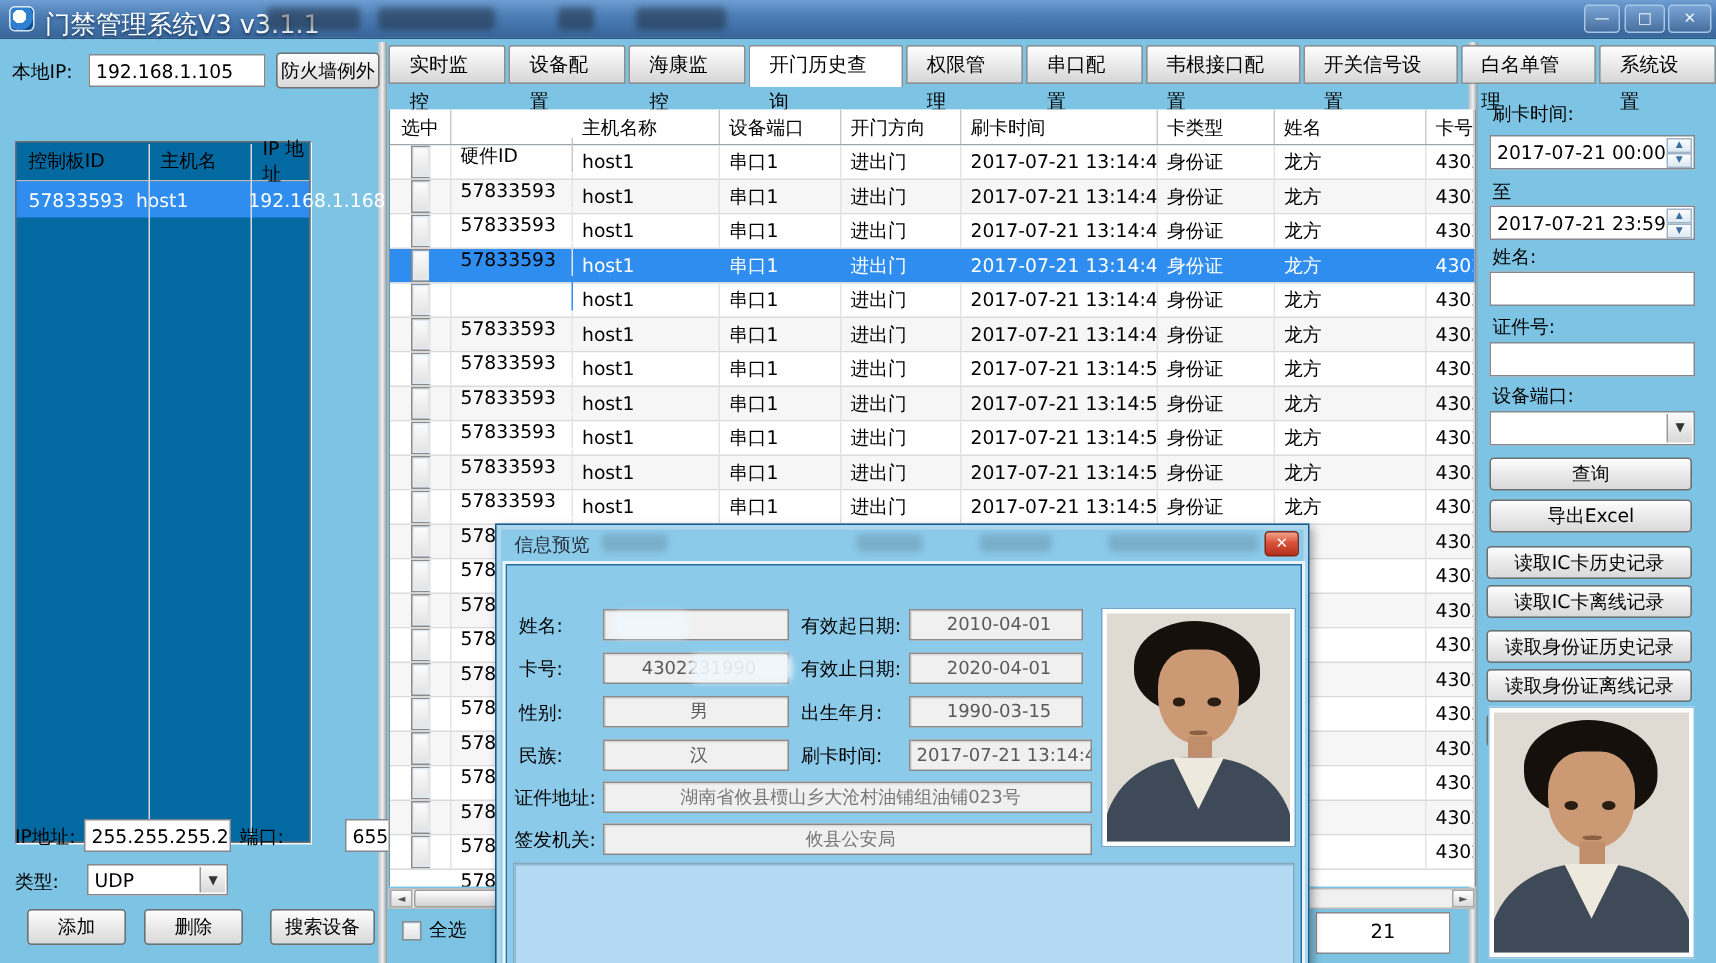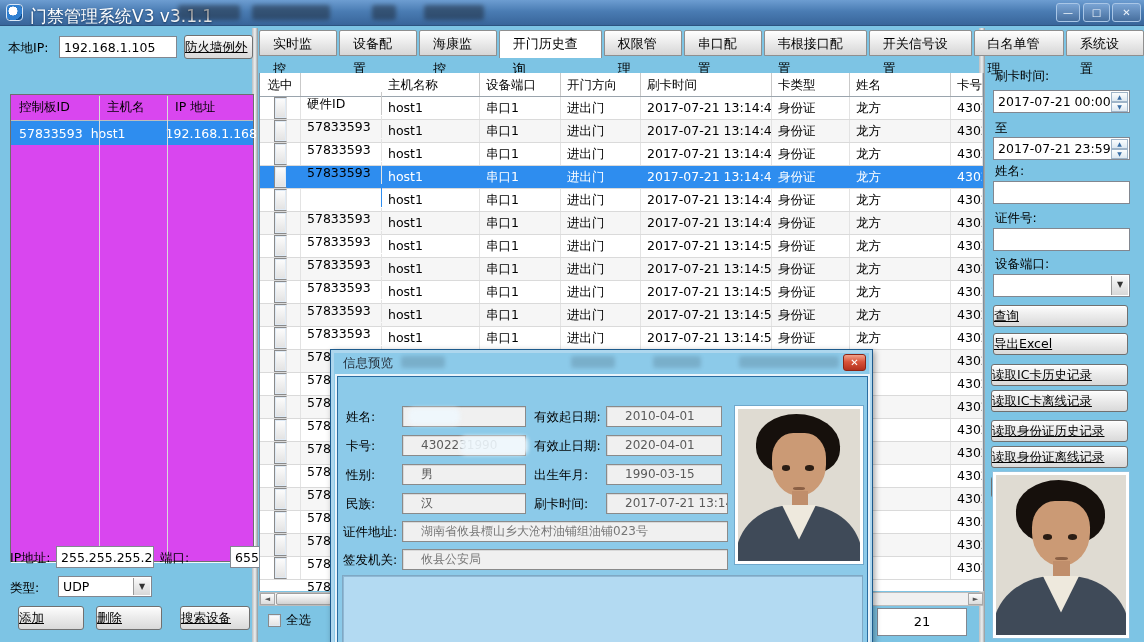--- a/index.html
+++ b/index.html
@@ -20,35 +20,35 @@
     background:linear-gradient(180deg,#7aa4d4,#476f9e); color:#eef5fc; text-align:center;
     font-size:10px; line-height:17px; }
   .censor-dark { background:rgba(25,32,40,.45); filter:blur(2px); border-radius:3px; }
   .censor-light { background:rgba(238,247,253,.9); filter:blur(2px); border-radius:6px; }
 
   .vsep { top:28px; height:614px; width:6px;
     background:linear-gradient(90deg,#b9bdc0,#eef0f1,#8f9699); }
 
   
   .btn { background:linear-gradient(180deg,#fdfdfd 0%,#ececec 45%,#d9d9d9 100%);
-    border:1px solid #707070; border-radius:3px; color:#000;
-    box-shadow:inset 0 1px 0 #ffffff; font-size:12.5px;text-decoration:underline; }
+    border:1px solid #707070; border-radius:3px; text-align:center; color:#000;
+    box-shadow:inset 0 1px 0 #ffffff; font-size:12.5px; }
   .field { background:#ffffff; border:1px solid #828790; padding:2px 4px; overflow:hidden; white-space:nowrap; }
   .cb { display:inline-block; width:13px; height:13px; background:linear-gradient(180deg,#fdfdfd,#e2e2e2);
     border:1px solid #8a8a8a; box-shadow:inset 0 0 0 1px #dfeaf5; }
   .combo-arrow { position:absolute; right:1px; top:1px; bottom:1px; width:17px;
     background:linear-gradient(180deg,#fafafa,#d8d8d8); border-left:1px solid #9a9a9a;
     text-align:center; font-size:8px; line-height:18px; color:#333; }
   .spin { position:absolute; right:1px; top:1px; bottom:1px; width:17px; display:flex; flex-direction:column; }
   .spin > span { flex:1; border:1px solid #9fb4c8; background:linear-gradient(180deg,#fbfdfe,#dde8f1);
     font-size:6px; line-height:8px; text-align:center; color:#3a6ea5; }
 
   
   .lbl { font-size:12.5px; color:#000; }
-  #device-list { left:6px; top:66px; width:244px; height:468px; background:#d946ef;
+  #device-list { left:6px; top:66px; width:197px; height:468px; background:#0369a1;
     border:1px solid #6e6e6e; box-shadow:1px 1px 0 #f3f8fb; }
   .dev-head { display:flex; height:26px; border-bottom:1px solid #bdbdbd; align-items:center; }
   .dev-head span { padding-left:8px; }
   .dev-row { display:flex; height:24px; align-items:center; }
   .dev-row.sel { background:#2e8def; color:#ffffff; }
   .dc0 { width:88px; } .dc1 { width:68px; } .dc2 { flex:1; }
   .dev-vline { position:absolute; top:1px; bottom:1px; width:1px; background:#d9d9d9; }
 
   
   #tabs { left:259px; top:30px; height:27px; display:flex; gap:2px; }
@@ -102,21 +102,21 @@
     border:1px solid #1d5a8c; box-shadow:inset 0 0 0 3px #aed7ee, 2px 2px 6px rgba(0,0,0,.35); z-index:50; }
   #modal-title { position:absolute; left:12px; top:5px; font-size:12.5px; color:#24303c; }
   #modal-close { position:absolute; right:6px; top:4px; width:23px; height:17px; border-radius:3px;
     background:linear-gradient(180deg,#f2a48c 0%,#d9543a 45%,#b3301d 100%); border:1px solid #8c2414;
     color:#ffffff; text-align:center; font-size:10px; line-height:15px; font-weight:bold; }
   #modal-content { position:absolute; left:6px; top:26px; width:531px; height:270px;
     background:#8ccae9; border:1px solid #2a6ca0; outline:2px solid #e9f4fb; }
   .m-lbl { position:absolute; font-size:12.5px; color:#000; white-space:nowrap; }
   .m-field { position:absolute; height:21px; background:#f0f0f0; border:1px solid #8a8a8a;
     box-shadow:inset 1px 1px 0 #d9d9d9; color:#5a5a5a; font-size:12px; line-height:19px;
-    padding-left:18px; overflow:hidden; white-space:nowrap; }
+    padding-left:4px; overflow:hidden; white-space:nowrap;text-align:center; }
   #modal-msg { position:absolute; left:4px; top:198px; width:521px; height:70px;
     background:#b3daf2; border:1px solid #7fa8c4; box-shadow:inset 1px 1px 0 #8fb8d4; }
 </style>
 </head>
 <body>
 
 <div class="abs titlebar">
   <div class="abs app-icon"></div>
   <div class="abs win-title">门禁管理系统V3 v3.1.1</div>
   <div class="abs censor-dark" style="left:178px;top:5px;width:62px;height:15px;"></div>

